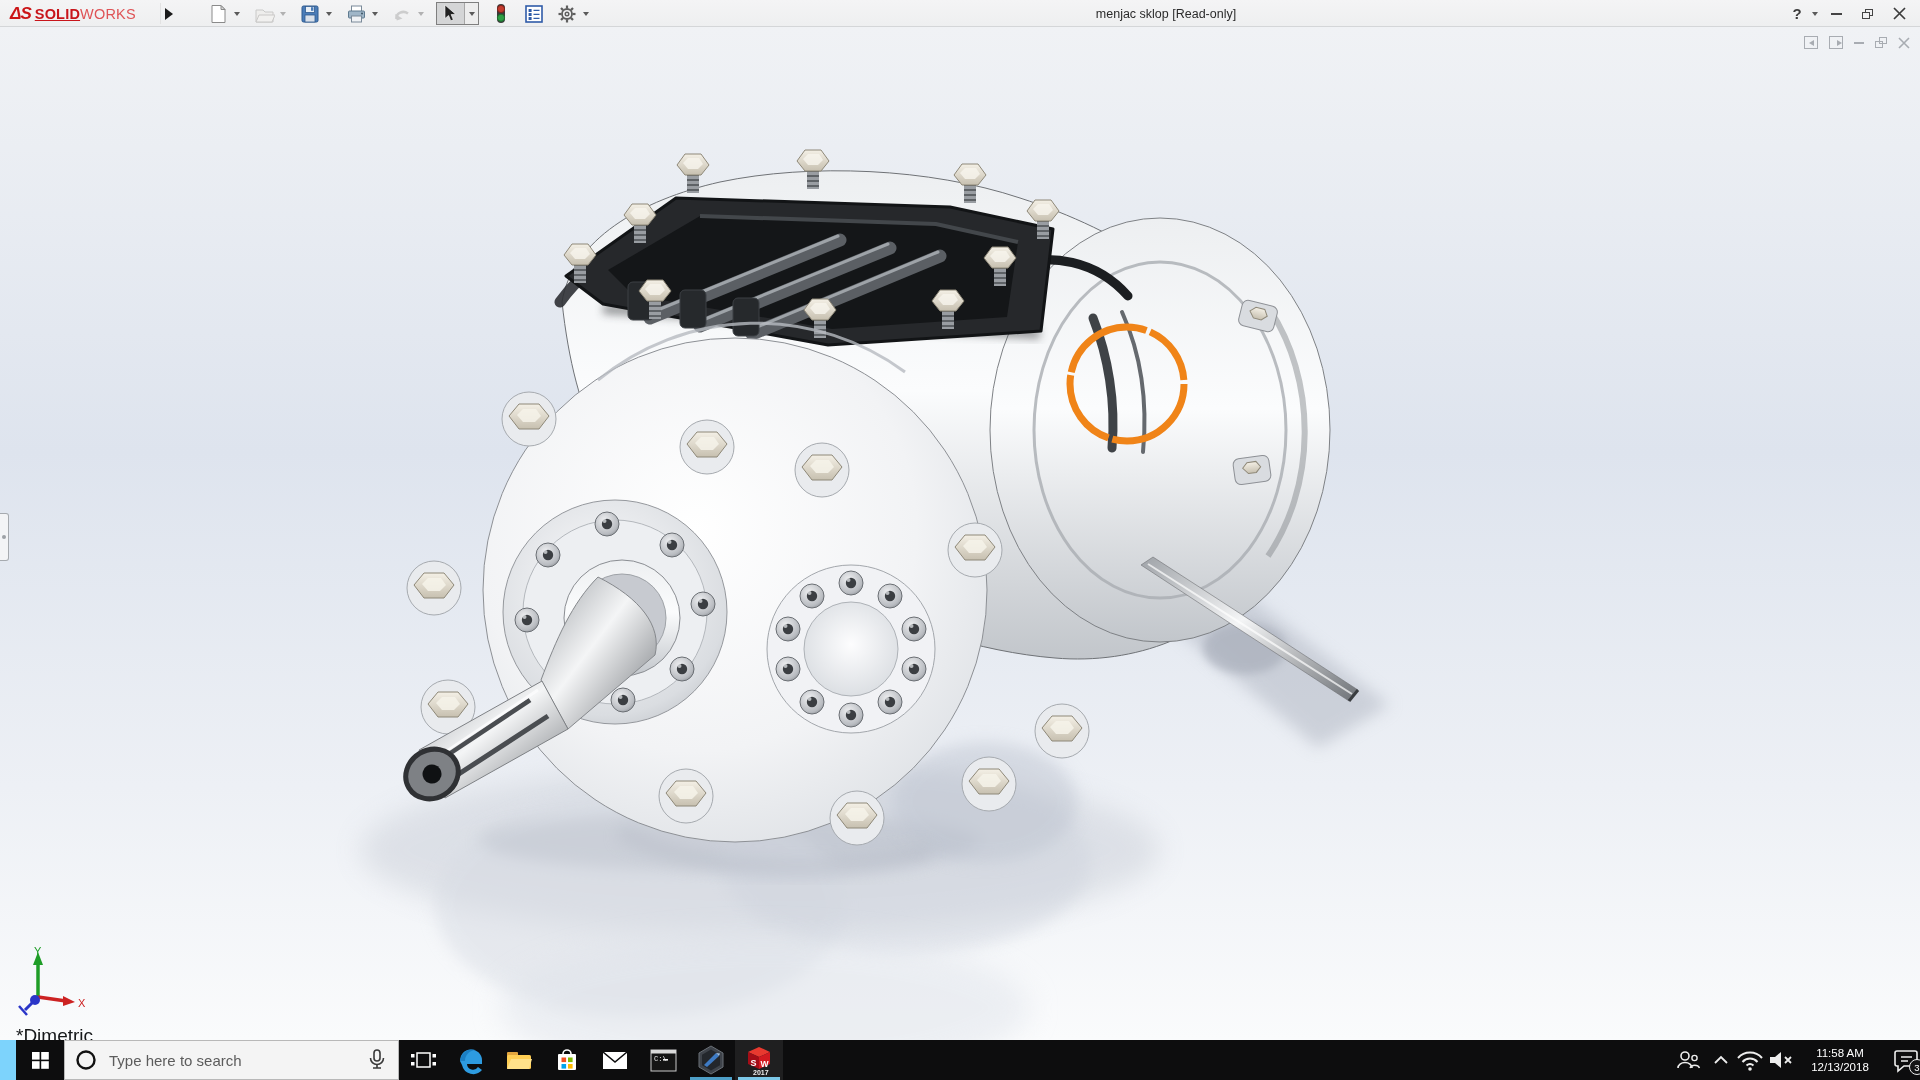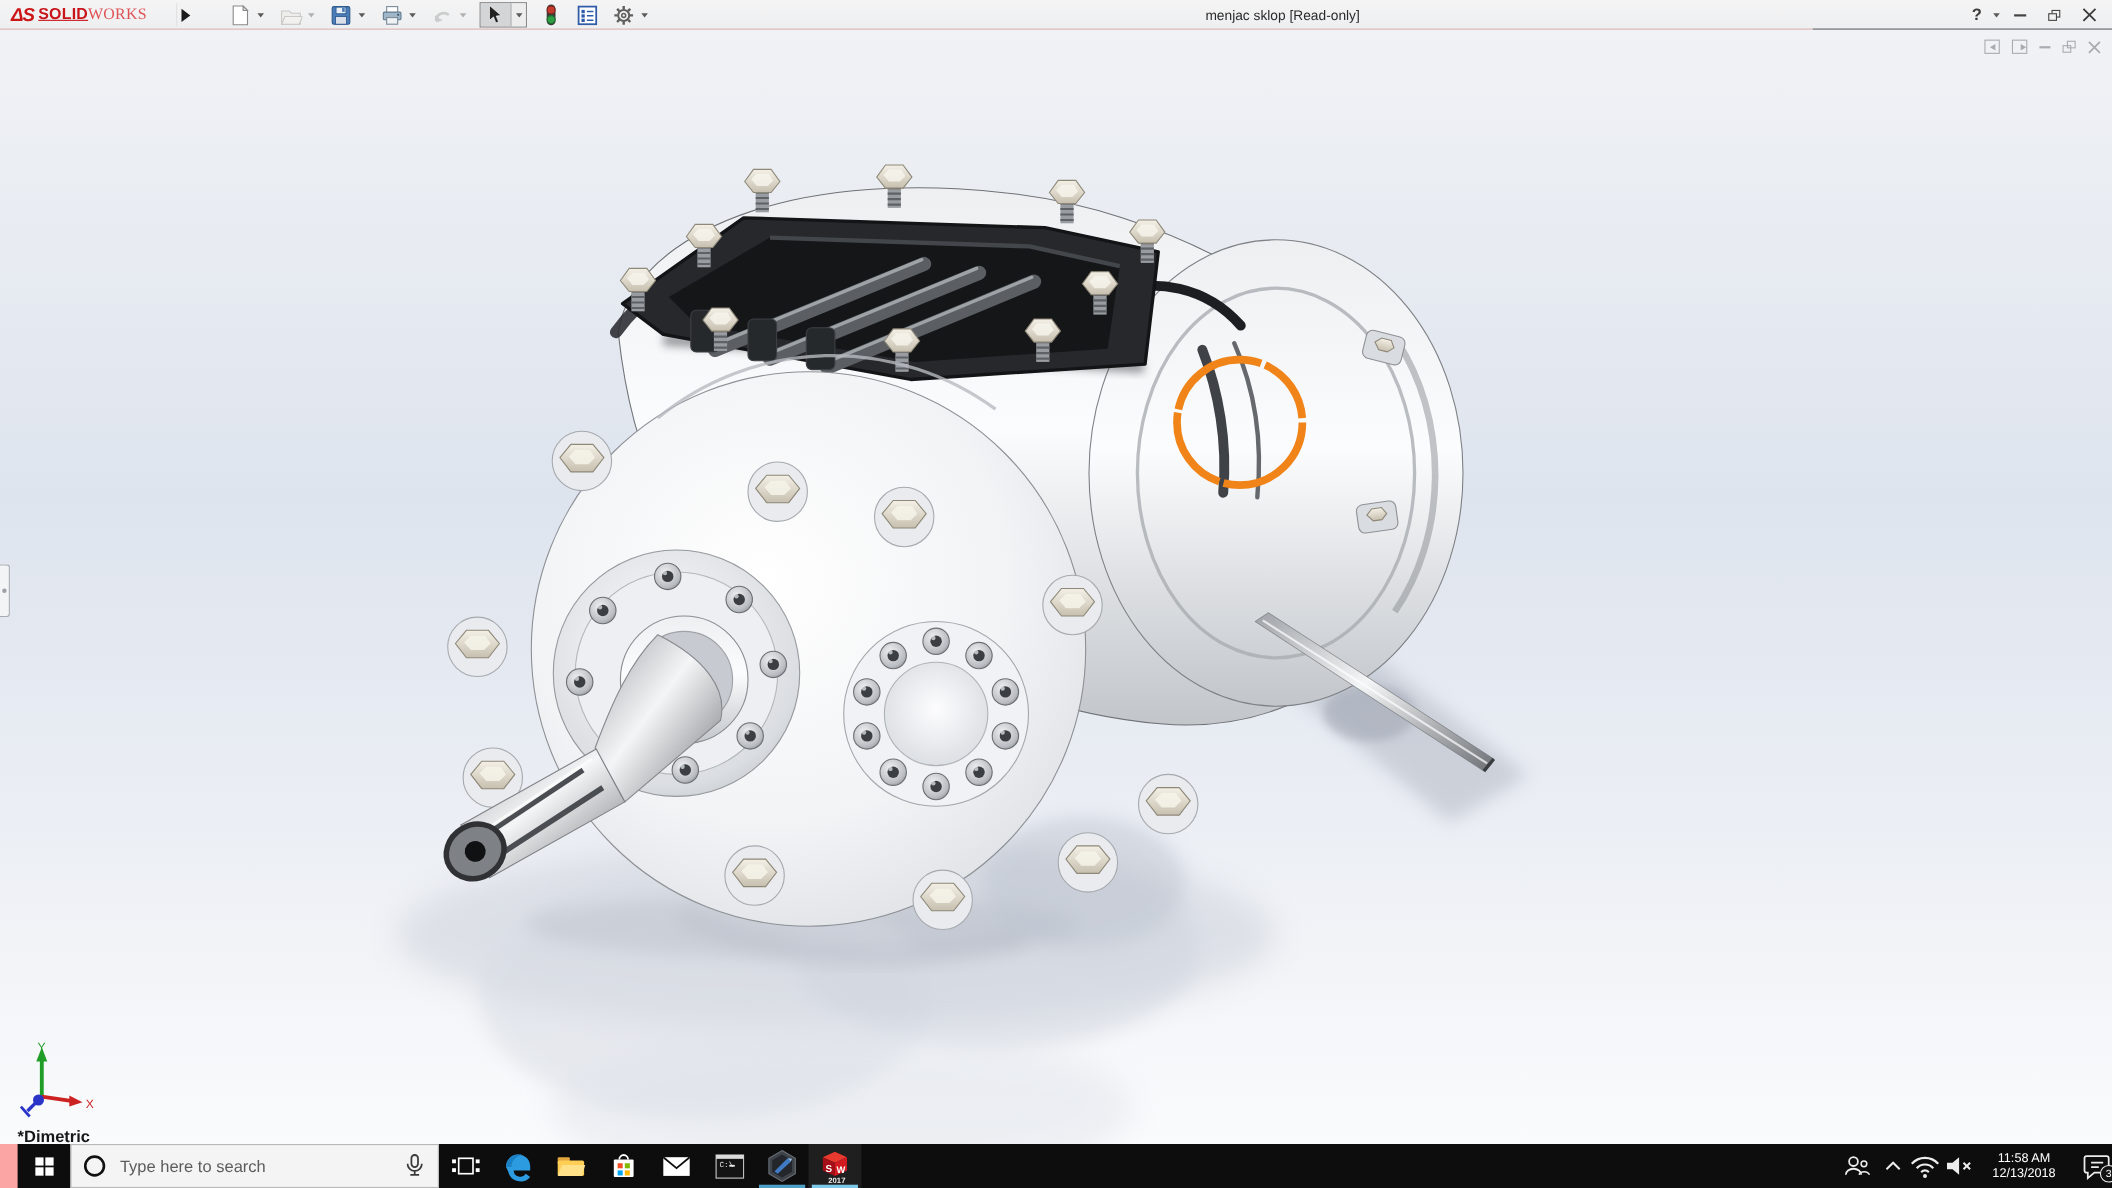--- a/index.html
+++ b/index.html
@@ -1,27 +1,27 @@
 <!DOCTYPE html>
 <html><head>
 <meta charset="utf-8">
 <style>
   * { margin:0; padding:0; box-sizing:border-box; }
   html,body { width:1920px; height:1080px; overflow:hidden; background:#000;
               font-family:"Liberation Sans", sans-serif; }
-  .screen { position:relative; width:1648px; height:1080px; background:#fca5a5; }
+  .screen { position:relative; width:1648px; height:1080px; background:#7dd3fc; }
 
   
   .titlebar { position:absolute; top:0; left:0; width:1920px; height:27px;
               background:linear-gradient(#F4F4F5,#EEEFF0); border-bottom:1px solid #D4D6D8; z-index:30; }
   .logo { position:absolute; left:10px; top:0; height:27px; display:flex; align-items:center; gap:4px; }
   .dsmark { font-style:italic; font-weight:bold; color:#CB1517; font-size:17px; letter-spacing:-1px; }
   .brand { font-size:14.5px; letter-spacing:.2px; }
   .brand b { color:#C8151B; font-style:normal;text-decoration:underline; }
-  .brand i { color:#DF5356; font-style:normal; font-weight:400;font-family:Liberation Serif, serif; }
+  .brand i { color:#DF5356; font-style:normal; font-weight:400; }
   .flyout { position:absolute; left:160px; top:3px; width:16px; height:21px; display:flex; align-items:center; justify-content:center; border-left:1px solid #E2E2E2; }
   .tri-r { width:0; height:0; border-top:6px solid transparent; border-bottom:6px solid transparent; border-left:8px solid #1A1A1A; }
 
   .qtoolbar { position:absolute; left:206px; top:2px; height:23px; display:flex; align-items:center; }
   .tgroup { display:flex; align-items:center; margin-right:9px; }
   .tbtn { width:24px; height:22px; display:flex; align-items:center; justify-content:center; }
   .tdd  { width:13px; height:22px; display:flex; align-items:center; justify-content:center; }
   .caret { width:0; height:0; border-left:3.5px solid transparent; border-right:3.5px solid transparent; border-top:4.5px solid #5A5A5A; }
   .disabled { opacity:.42; filter:grayscale(.6); }
   .sel-group { display:flex; border:1px solid #7F7F7F; height:23px; margin-right:10px; }
@@ -54,21 +54,21 @@
   .grestore { position:relative; width:12px; height:11px; }
   .grestore i { position:absolute; border:1.4px solid #A8ACB2; width:8px; height:7px; display:block; }
   .grestore i.b { left:0; bottom:0; } .grestore i.t { right:0; top:0; }
 
   .edge-tab { position:absolute; left:0; top:486px; width:9px; height:48px; background:#F3F4F6;
               border:1px solid #A6AAAF; border-left:none; border-radius:0 3px 3px 0;
               display:flex; align-items:center; justify-content:center; z-index:5; }
   .edge-tab .dot { width:4px; height:4px; border-radius:50%; background:#9DA1A6; display:block; }
 
   .triad { position:absolute; left:8px; top:916px; z-index:4; }
-  .view-label { position:absolute; left:16px; top:998px; font-size:15px; font-weight:700; color:#16181A; z-index:4; }
+  .view-label { position:absolute; left:16px; top:998px; font-size:19px; font-weight:400; color:#16181A; z-index:4; }
 
   
   .taskbar { position:absolute; bottom:0; left:16px; width:1920px; height:40px; background:#0D0D0E;
              display:flex; align-items:stretch; z-index:40; }
   .start { width:48px; display:flex; align-items:center; justify-content:center; background:none; border:none; }
   .search { width:335px; background:#F4F4F4; border:1px solid #B8B8B8; display:flex; align-items:center; padding:0 10px; gap:12px; }
   .search .ph { flex:1; font-size:15px; color:#5C5C5C; }
   .apps { display:flex; }
   .appbtn { position:relative; width:48px; display:flex; align-items:center; justify-content:center; }
   .appbtn.active { background:rgba(255,255,255,.08); }

